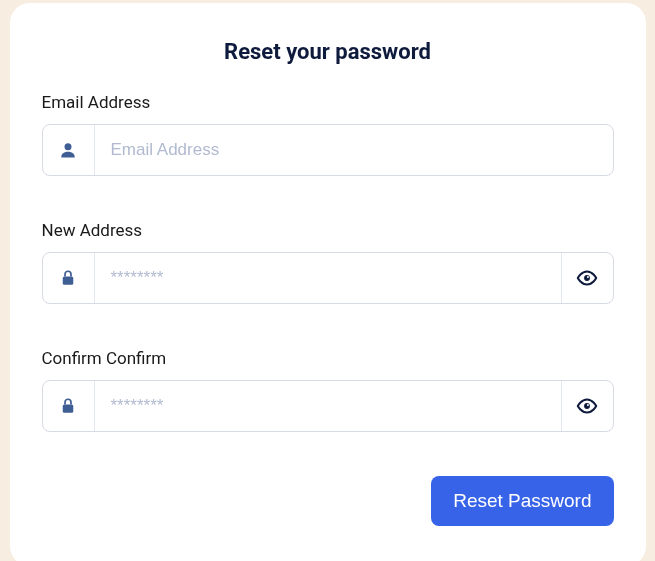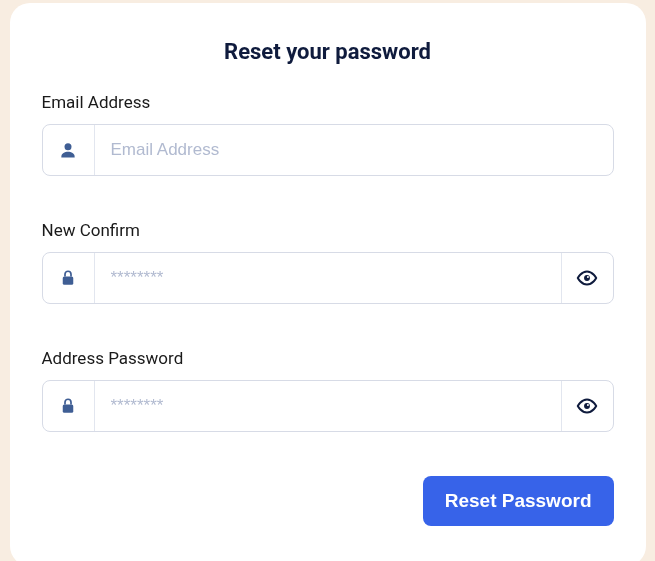--- a/index.html
+++ b/index.html
@@ -80,21 +80,21 @@
       display: flex;
       justify-content: flex-end;
       margin-top: 10px;
     }
     .submit-btn {
       background: #3763e9;
       color: #ffffff;
       border: none;
       border-radius: 8px;
       font-size: 19px;
-      font-weight: 700;
+      font-weight: 400;
       padding: 14px 22px;
       cursor: pointer;
     }
   </style>
 </head>
 <body>
 
 <div class="card">
   <h1 class="title">Reset your password</h1>
 
@@ -105,41 +105,41 @@
         <svg width="20" height="20" viewBox="0 0 24 24" fill="#3f5e94">
           <circle cx="12" cy="8" r="4.2"></circle>
           <path d="M4 20c0-4 4-6 8-6s8 2 8 6v1H4v-1z"></path>
         </svg>
       </span>
       <input class="input-field" type="text" placeholder="Email Address" style="">
     </div>
   </div>
 
   <div class="field-group">
-    <label class="field-label">New Confirm</label>
+    <label class="field-label">New Address</label>
     <div class="input-wrap">
       <span class="input-icon">
         <svg width="18" height="20" viewBox="0 0 24 24" fill="#3f5e94">
           <rect x="5" y="10" width="14" height="11" rx="2"></rect>
           <path d="M8 10V7a4 4 0 0 1 8 0v3" fill="none" stroke="#3f5e94" stroke-width="2.3"></path>
         </svg>
       </span>
       <input class="input-field" type="password" placeholder="********" style="">
       <span class="input-eye">
         <svg width="22" height="22" viewBox="0 0 24 24" fill="none" stroke="#0f1b3d" stroke-width="2.2">
           <path d="M2 12s3.5-7 10-7 10 7 10 7-3.5 7-10 7S2 12 2 12z"></path>
           <circle cx="12" cy="12" r="3.2" fill="#0f1b3d" stroke="none"></circle>
           <circle cx="13" cy="11" r="1.1" fill="#ffffff" stroke="none"></circle>
         </svg>
       </span>
     </div>
   </div>
 
   <div class="field-group">
-    <label class="field-label">Address Password</label>
+    <label class="field-label">Confirm Confirm</label>
     <div class="input-wrap">
       <span class="input-icon">
         <svg width="18" height="20" viewBox="0 0 24 24" fill="#3f5e94">
           <rect x="5" y="10" width="14" height="11" rx="2"></rect>
           <path d="M8 10V7a4 4 0 0 1 8 0v3" fill="none" stroke="#3f5e94" stroke-width="2.3"></path>
         </svg>
       </span>
       <input class="input-field" type="password" placeholder="********" style="">
       <span class="input-eye">
         <svg width="22" height="22" viewBox="0 0 24 24" fill="none" stroke="#0f1b3d" stroke-width="2.2">

